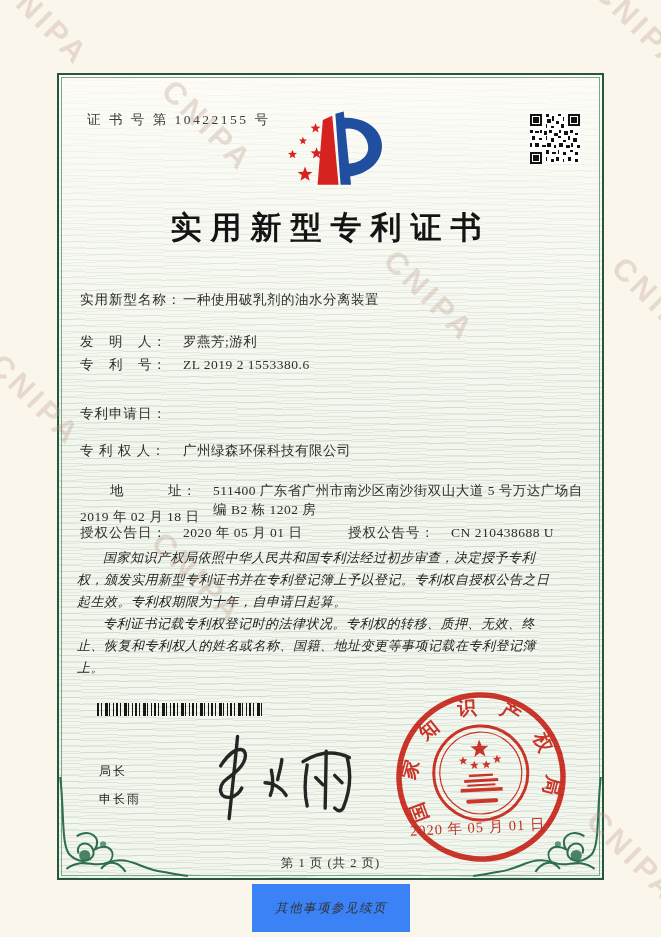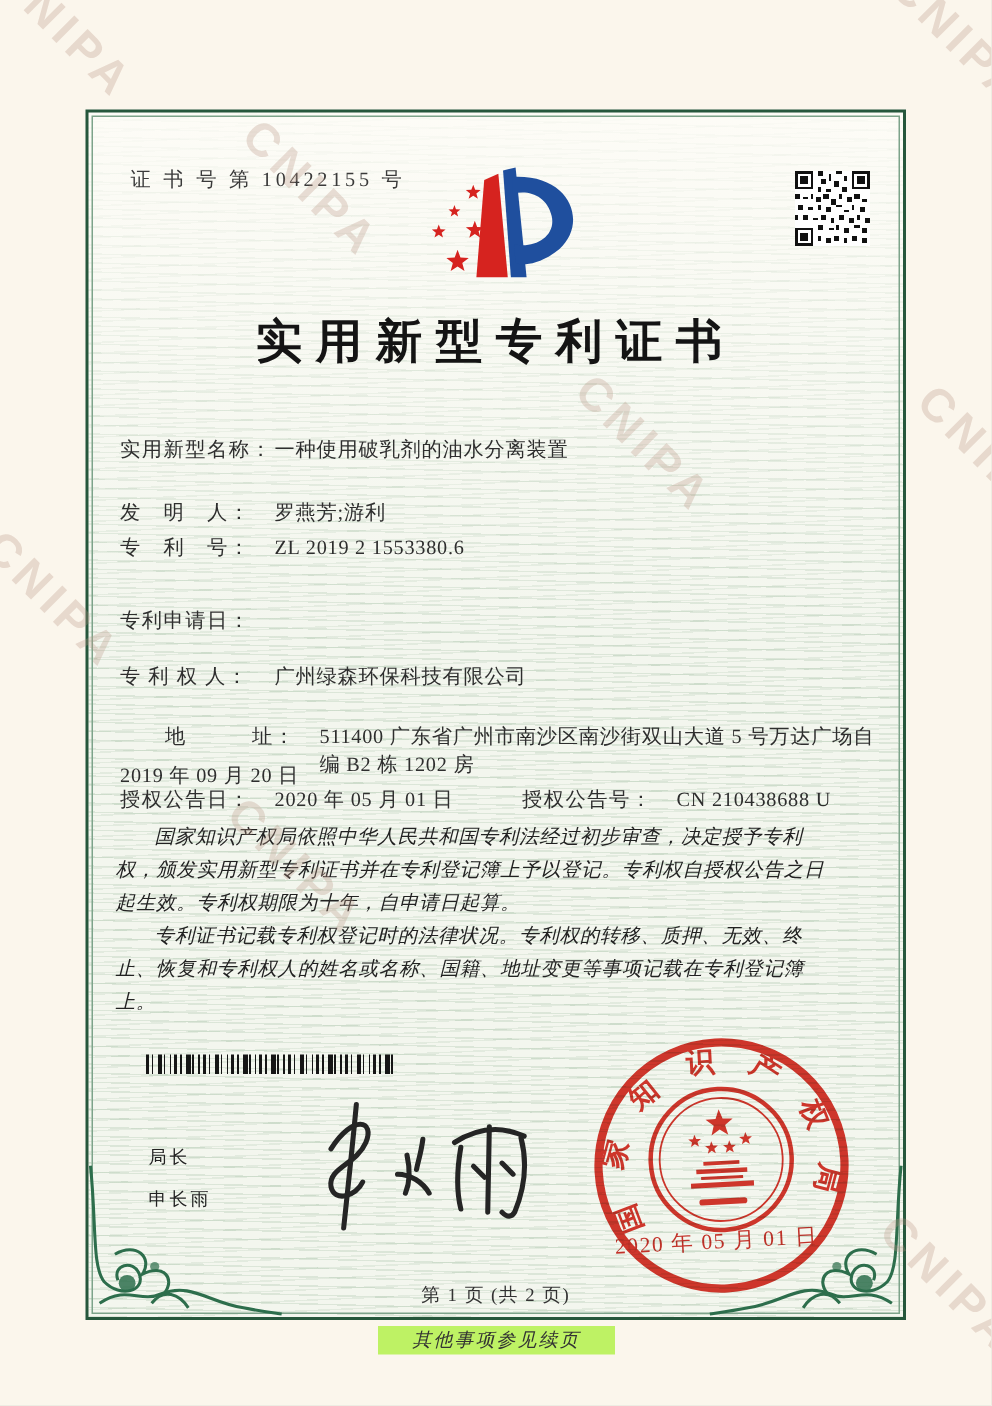--- a/index.html
+++ b/index.html
@@ -60,22 +60,22 @@
     font-size:12px; color:#222; letter-spacing:2px; line-height:28px;
   }
   .sig{ left:130px; top:655px; }
   .seal{ left:333px; top:613px; transform:rotate(-3deg); opacity:.93; mix-blend-mode:multiply; }
   .page-no{ left:0; top:780px; width:100%; text-align:center; font-size:12.5px; color:#333; letter-spacing:1px;}
   .orn{ pointer-events:none; }
   .orn.left{ left:-4px; top:702px; }
   .orn.right{ right:-4px; top:702px; transform:scaleX(-1); }
   
   .footer-note{
-    position:absolute; left:252px; top:884px; width:158px; height:19px; z-index:3;
-    background:#bef264; display:flex; align-items:center; justify-content:center;
+    position:absolute; left:252px; top:884px; width:158px; height:48px; z-index:3;
+    background:#3b82f6; display:flex; align-items:center; justify-content:center;
     font-size:12.5px; color:#333; letter-spacing:1.5px; font-style:italic;font-family:Liberation Serif, serif;
   }
 </style>
 </head>
 <body>
 
 <div class="page">
 
   <span class="wm" style="left:-14px; top:2px;">CNIPA</span>
   <span class="wm" style="left:150px; top:108px;">CNIPA</span>
@@ -129,21 +129,21 @@
     <div class="row" style="top:257px;">
       <span class="lbl">发　明　人：</span>
       <span class="val">罗燕芳;游利</span>
     </div>
     <div class="row" style="top:280px;">
       <span class="lbl">专　利　号：</span>
       <span class="val">ZL 2019 2 1553380.6</span>
     </div>
     <div class="row" style="top:329px;flex-direction:column;">
       <span class="lbl">专利申请日：</span>
-      <span class="val">2019 年 09 月 20 日</span>
+      <span class="val">2019 年 02 月 18 日</span>
     </div>
     <div class="row" style="top:366px;">
       <span class="lbl">专 利 权 人：</span>
       <span class="val">广州绿森环保科技有限公司</span>
     </div>
     <div class="row" style="top:406px;">
       <span class="lbl">地　　　址：</span>
       <span class="val" style="max-width:372px;">511400 广东省广州市南沙区南沙街双山大道 5 号万达广场自编 B2 栋 1202 房</span>
     </div>
     <div class="row grant-row" style="top:448px;">

